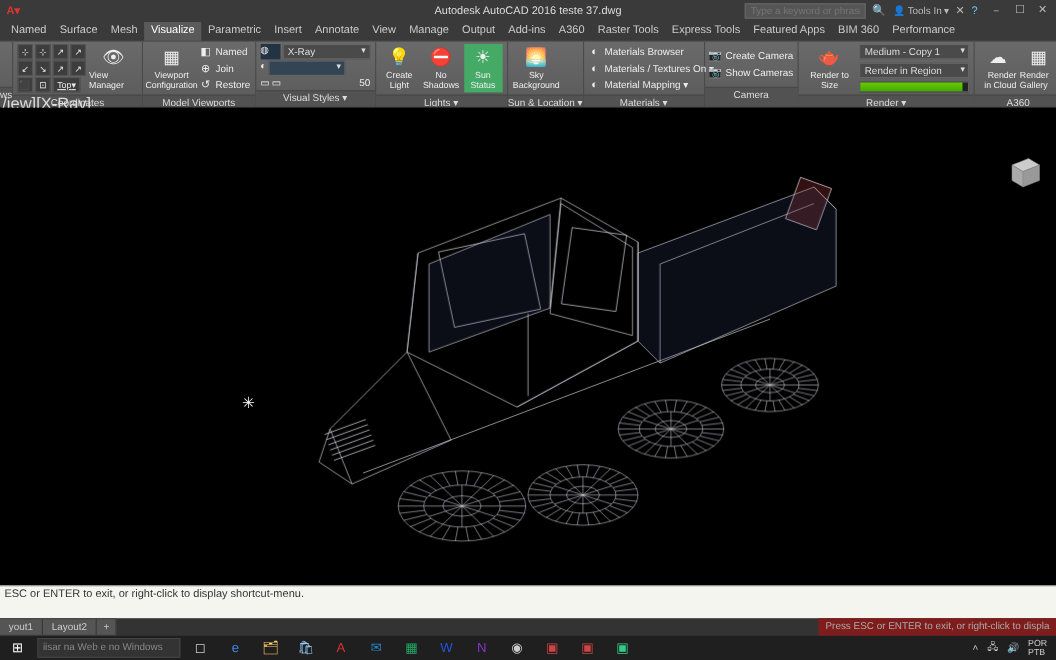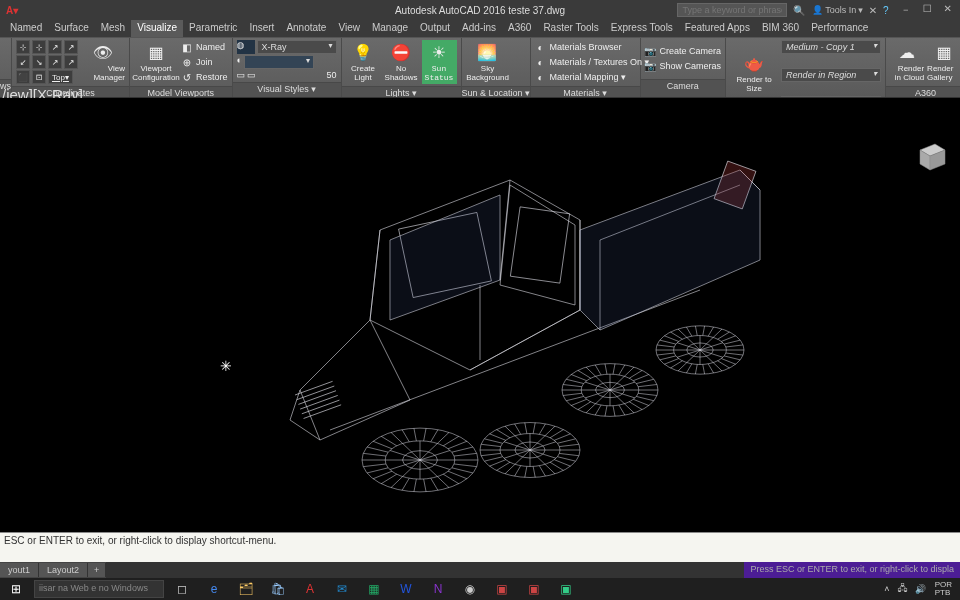--- a/index.html
+++ b/index.html
@@ -27,21 +27,21 @@
 .dropdown::after { content:"▾"; position:absolute; right:3px; top:0; font-size:8px;}
 .progress { width:100px; height:10px; background:#222; border:1px solid #666; position:relative;}
 .progress .fill { height:100%; background:linear-gradient(#6c0,#4a0); width:95%;}
 .vlabel { position:absolute; top:86px; left:2px; font-size:15px; color:#ddd; }
 .viewport { position:absolute; top:98px; bottom:58px; left:0; right:0; background:#000; overflow:hidden;}
 .viewcube { position:absolute; top:40px; right:10px; width:40px; height:40px; }
 .cmdline { position:absolute; bottom:38px; left:0; right:0; height:30px; background:#f5f5f0; color:#333; font-family:Consolas,monospace; font-size:10px; padding:2px 4px; border-top:1px solid #888;}
 .layoutbar { position:absolute; bottom:22px; left:0; height:16px; display:flex; font-size:9px; background:#444; align-items:center;}
 .layoutbar .ltab { padding:2px 8px; background:#555; border-right:1px solid #333; color:#ccc; cursor:pointer;}
 .layoutbar .ltab.plus { padding:2px 6px; }
-.statusbar { position:absolute; bottom:22px; right:0; height:16px; font-size:9px; color:#aaa; background:#4c1d95; padding:2px 6px; }
+.statusbar { position:absolute; bottom:22px; right:0; height:16px; font-size:9px; color:#aaa; background:#7f1d1d; padding:2px 6px; }
 .taskbar { position:absolute; bottom:0; left:0; right:0; height:22px; background:#1f1f1f; display:flex; align-items:center; gap:4px; padding:0 2px;}
 .taskbar .tbitem { width:28px; height:20px; display:flex; align-items:center; justify-content:center; font-size:12px; cursor:pointer;}
 .taskbar .search { flex:0 0 130px; background:#333; height:18px; font-size:9px; color:#888; padding:2px 4px; border:1px solid #444;}
 .taskbar .tray { margin-left:auto; display:flex; align-items:center; gap:8px; font-size:9px; color:#ccc; padding-right:6px;}
 .iconrow { display:flex; gap:2px;}
 .iconrow .sm { width:14px; height:14px; background:#3d3d3d; border:1px solid #555; font-size:8px; display:flex; align-items:center; justify-content:center; cursor:pointer;}
 .cursor-cross { position:absolute; left:220px; top:260px; color:#fff; font-size:14px; }
 svg.truck { position:absolute; top:50%; left:50%; transform:translate(-50%,-50%); }
 </style>
 </head>
@@ -107,21 +107,21 @@
             <div class="sm">↗</div>
           </div>
         <div class="iconrow">
             <div class="sm">⬛</div>
             <div class="sm">⊡</div>
             <div class="sm" style="width:auto;padding:0 3px;text-decoration:underline;"><span>Top</span>▾</div>
           </div>
       </div>
       <div class="bigbtn">
         <div class="ico">👁</div>
-        <span style="text-align:right;font-size:8px;line-height:9px;">View Manager</span>
+        <span style="text-align:left;font-size:8px;line-height:9px;">View Manager</span>
       </div>
     </div>
     <div class="panel-title">Coordinates</div>
   </div>
 
   <div class="panel" style="width:120px;">
     <div class="panel-body">
       <div class="bigbtn">
         <div class="ico">▦</div>
         <span style="text-align:center;font-size:8px;line-height:9px;">Viewport Configuration</span>
@@ -171,21 +171,21 @@
         <div class="bigbtn" style="width: 38px;">
           <div class="ico">💡</div>
           <span style="font-size:8px;text-align:center;line-height:9px;">Create Light</span>
         </div>
         <div class="bigbtn" style="width: 38px;">
           <div class="ico">⛔</div>
           <span style="font-size:8px;text-align:center;line-height:9px;">No Shadows</span>
         </div>
         <div class="bigbtn" style="width: 38px; background: rgb(68, 170, 102);">
           <div class="ico">☀</div>
-          <span style="font-size:8px;text-align:center;line-height:9px;font-family:Liberation Mono, monospace;">Sun Status</span>
+          <span style="font-size:8px;text-align:center;line-height:9px;">Sun Status</span>
         </div>
       </div>
     <div class="panel-title">Lights ▾</div>
   </div>
 
   <div class="panel" style="width:70px;">
     <div class="panel-body">
       <div class="bigbtn">
         <div class="ico">🌅</div>
         <span style="font-size:8px;text-align:center;line-height:9px;">Sky Background</span>
@@ -229,21 +229,21 @@
       </div>
     <div class="panel-title">Camera</div>
   </div>
 
   <div class="panel" style="width:160px;">
     <div class="panel-body">
       <div class="bigbtn" style="width:50px;">
         <div class="ico">🫖</div>
         <span style="font-size:8px;text-align:center;line-height:9px;">Render to Size</span>
       </div>
-      <div class="stack" style="gap:14px;font-style:italic;">
+      <div class="stack" style="gap:3px;">
         <div class="dropdown">Medium - Copy 1</div>
         <div class="dropdown">Render in Region</div>
         <div class="progress">
             <div class="fill"></div>
           </div>
       </div>
     </div>
     <div class="panel-title">Render ▾</div>
   </div>
 

